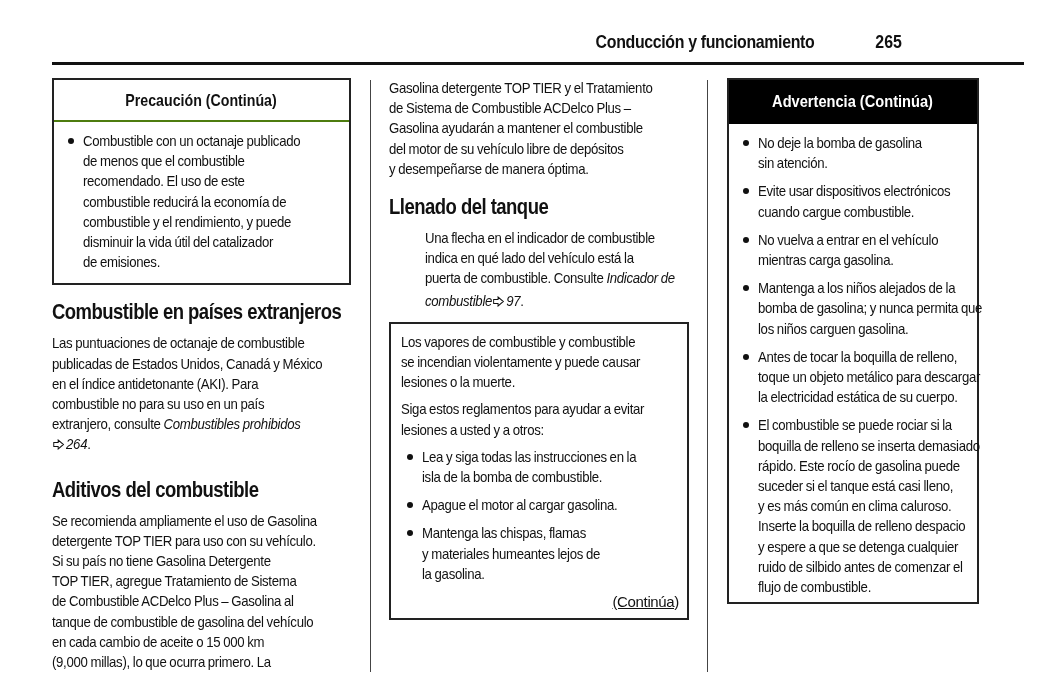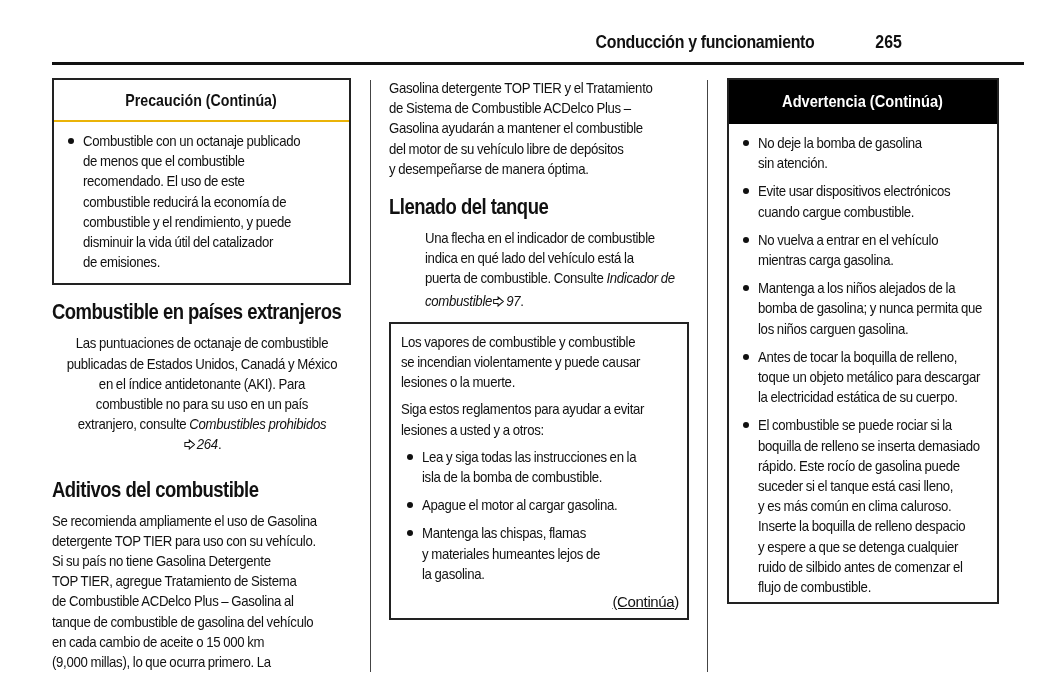--- a/index.html
+++ b/index.html
@@ -19,21 +19,21 @@
   .col3 { left: 727px; width: 296px; }
 
   .body-text { font-size: 15px; line-height: 20.2px; letter-spacing: -0.35px; word-spacing: -0.5px; transform-origin: left top; }
   .nar { display: block; white-space: nowrap; transform: scaleX(0.88); transform-origin: left center; width: 114%; }
   .it { font-style: italic; }
 
   .h2 { font-size: 21.5px; font-weight: bold; letter-spacing: -0.6px; white-space: nowrap; transform: scaleX(0.86); transform-origin: left center; line-height: 28px; }
 
   
   .caution-box { border: 2px solid #222; width: 299px; }
-  .caution-head { height: 42px; border-bottom: 2px solid #eab308; display: flex; align-items: center; justify-content: center; }
+  .caution-head { height: 42px; border-bottom: 2px solid #4d7c0f; display: flex; align-items: center; justify-content: center; }
   .caution-head span { font-size: 16.5px; font-weight: bold; white-space: nowrap; transform: scaleX(0.86); display: inline-block; }
   .caution-body { padding: 9px 8px 11px 8px; }
 
   .bullet-item { position: relative; padding-left: 21px; margin-bottom: 8px; }
   .bullet-item:last-child { margin-bottom: 0; }
   .bullet-dot { position: absolute; left: 6px; top: 7px; width: 6px; height: 6px; border-radius: 50%; background: #111; }
 
   
   .warn-box { border: 2px solid #222; }
   .warn-head { background: #000; color: #fff; height: 44px; display: flex; align-items: center; justify-content: center; }
@@ -71,21 +71,21 @@
         <span class="nar">combustible reducirá la economía de</span>
         <span class="nar">combustible y el rendimiento, y puede</span>
         <span class="nar">disminuir la vida útil del catalizador</span>
         <span class="nar">de emisiones.</span>
       </div>
     </div>
   </div>
 
   <div style="margin-top:13px;">
     <div class="h2">Combustible en países extranjeros</div>
-    <div class="body-text" style="margin-top:7px;text-align:center;">
+    <div class="body-text" style="margin-top:7px;">
       <span class="nar">Las puntuaciones de octanaje de combustible</span>
       <span class="nar">publicadas de Estados Unidos, Canadá y México</span>
       <span class="nar">en el índice antidetonante (AKI). Para</span>
       <span class="nar">combustible no para su uso en un país</span>
       <span class="nar"><span>extranjero, consulte </span><span class="it">Combustibles prohibidos</span></span>
       <span class="nar"><svg class="ref-arrow" viewBox="0 0 13 11">
             <path d="M1 3.5 H6 V1 L12 5.5 L6 10 V7.5 H1 Z" fill="none" stroke="#111" stroke-width="1.1"></path>
           </svg><span class="it">264</span><span>.</span></span>
     </div>
   </div>
@@ -151,21 +151,21 @@
         <span class="nar">Mantenga las chispas, flamas</span>
         <span class="nar">y materiales humeantes lejos de</span>
         <span class="nar">la gasolina.</span>
       </div>
       <div class="continua">(Continúa)</div>
     </div>
   </div>
 </div>
 
 <div class="col col3">
-  <div class="warn-box" style="width:272px;">
+  <div class="warn-box" style="width:252px;">
     <div class="warn-head">
       <span class="title">Advertencia (Continúa)</span>
     </div>
     <div class="warn-body body-text" style="padding:9px 8px 5px 8px;">
       <div class="bullet-item">
         <span class="bullet-dot"></span>
         <span class="nar">No deje la bomba de gasolina</span>
         <span class="nar">sin atención.</span>
       </div>
       <div class="bullet-item">

